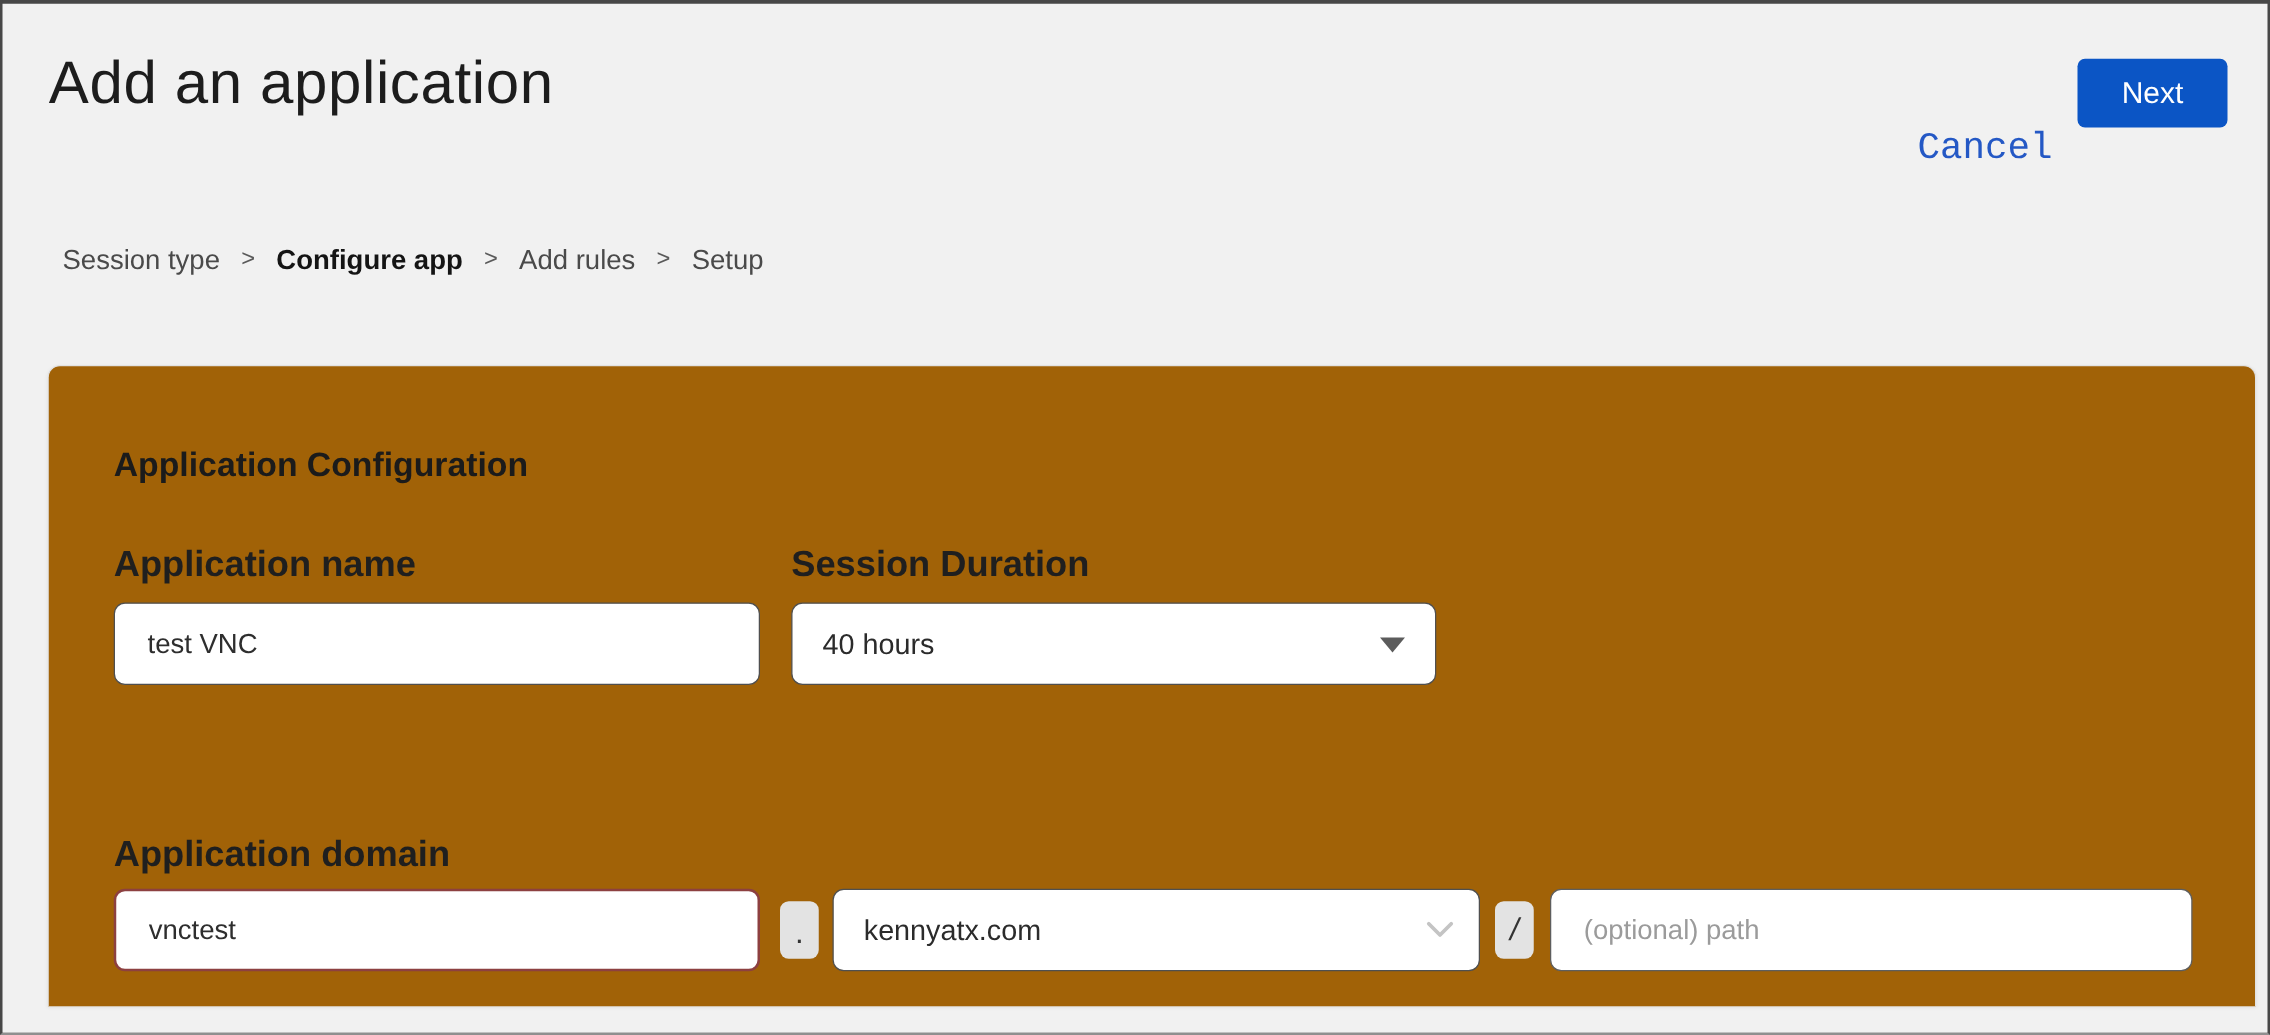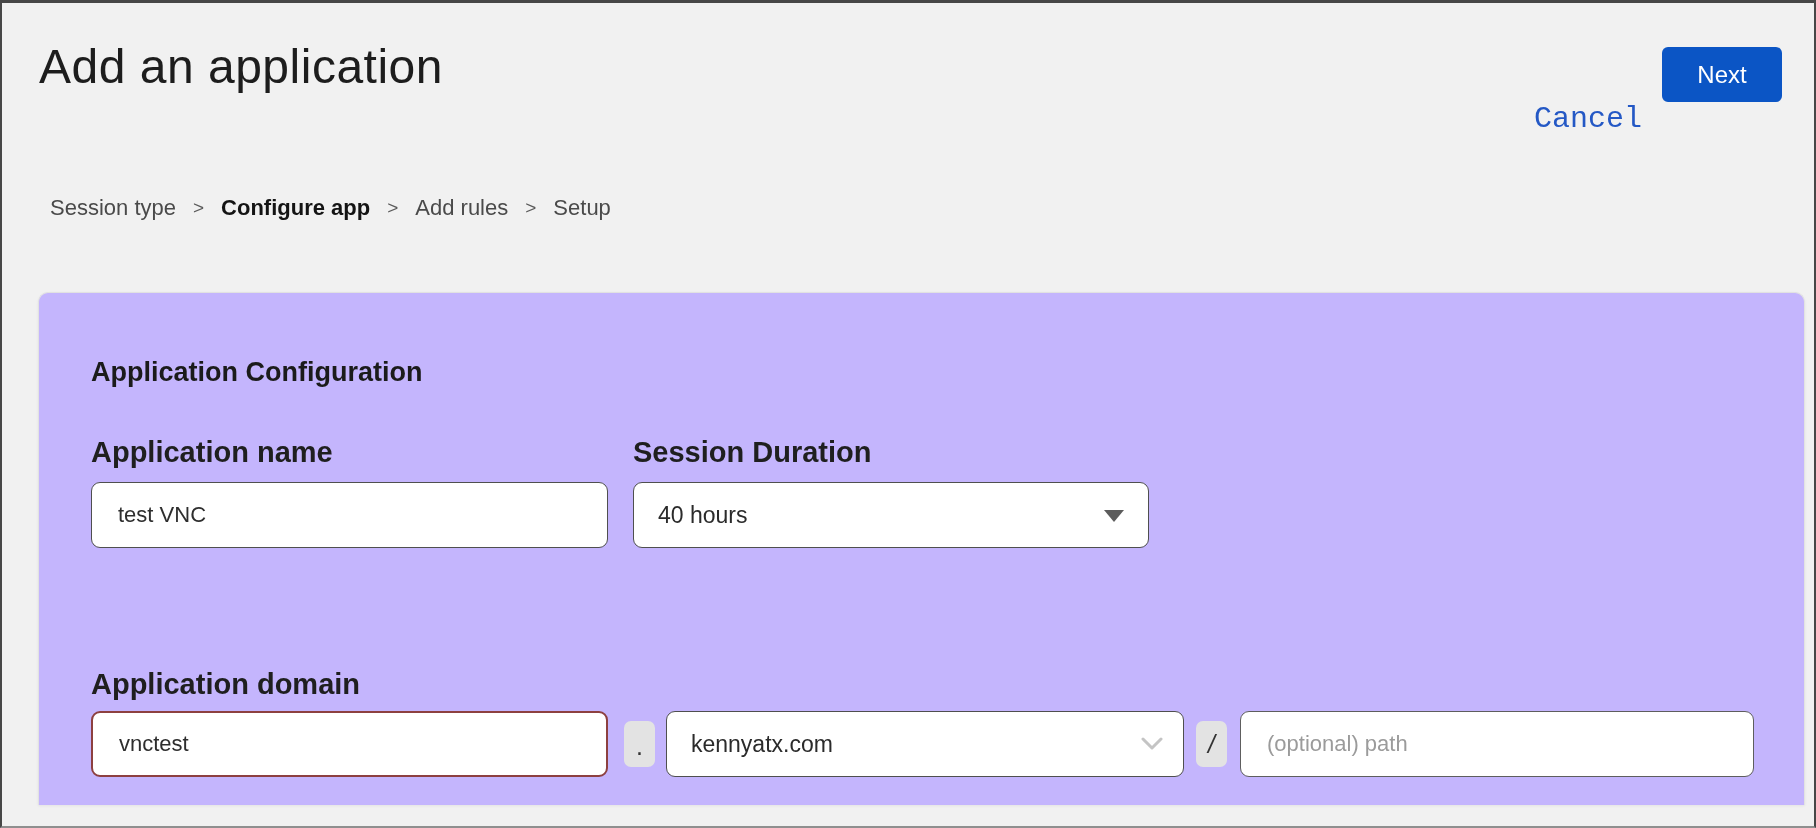--- a/index.html
+++ b/index.html
@@ -59,21 +59,21 @@
   .crumb-sep {
     font-size: 19px;
     color: #5a5a5a;
     margin: 0 17px;
   }
   .card {
     position: absolute;
     left: 36px; top: 289px;
     width: 1767px;
     height: 513px;
-    background: #c4b5fd;
+    background: #a16207;
     border: 1px solid #e2e2e2;
     border-bottom: none;
     border-radius: 10px 10px 0 0;
     box-shadow: 0 1px 3px rgba(0,0,0,0.06);
   }
   .section-heading {
     position: absolute;
     left: 52px; top: 64px;
     font-size: 27px;
     font-weight: 700;

